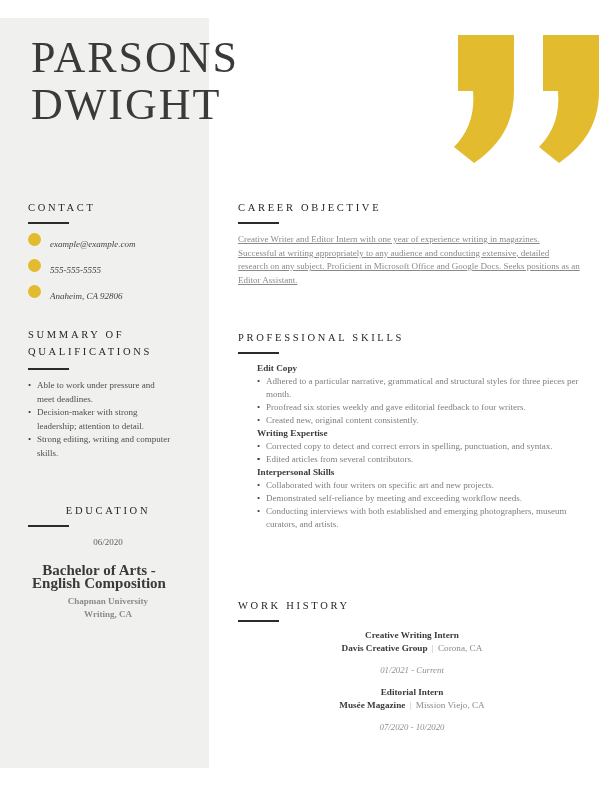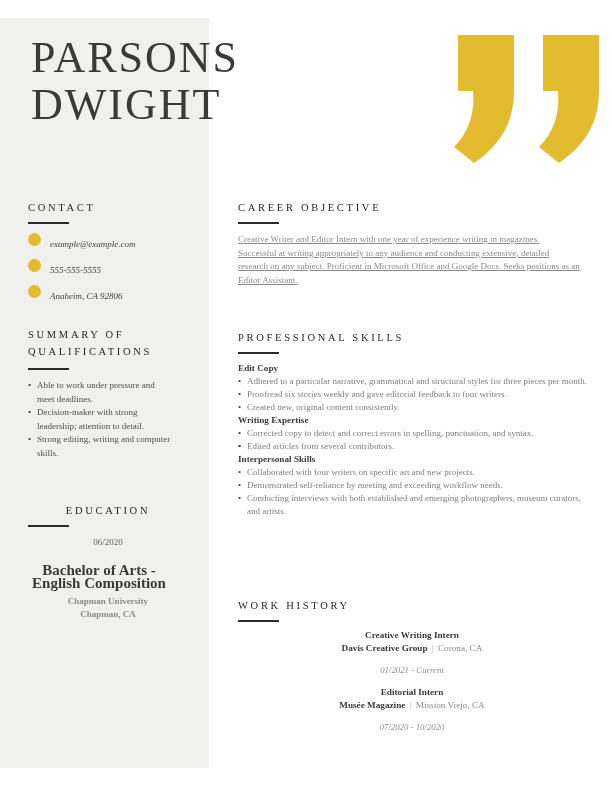--- a/index.html
+++ b/index.html
@@ -48,21 +48,21 @@
   
   #sec-education { left:28px; top:504px; width:160px;text-align:center; }
   .edu-date { margin-top:9px; font-size:9px; line-height:12px; color:#5F5F5F; }
   .edu-degree { margin-top:16px; font-size:15px; font-weight:bold; line-height:13px; color:#3A3A3A; width:142px; }
   .edu-school { margin-top:5px; font-size:9px; line-height:13px; color:#8B8B8B;font-weight:bold; }
   
   #sec-objective { left:238px; top:201px; width:348px; }
   .obj-text { margin:9px 0 0 0; width:342px; font-size:9px; line-height:13.6px; color:#8A8A8A;text-decoration:underline; }
   
   #sec-skills { left:238px; top:331px; width:352px; }
-  .skills-body { margin-top:8px; }
+  .skills-body { margin-top:8px;margin-left:19px; }
   .skill-group-title { font-size:9.2px; font-weight:bold; line-height:13px; color:#3C3C3C; }
   .skill-list { list-style:none; margin:0; padding:0; font-size:9px; line-height:13px; color:#7E7E7E; }
   .skill-list li { position:relative; padding-left:9px; }
   
   #sec-work { left:238px; top:599px; width:348px; }
   .jobs { margin-top:7px;text-align:center; }
   .job + .job { margin-top:10px; }
   .job-title { font-size:9.2px; font-weight:bold; line-height:12.5px; color:#3B3B3B; }
   .job-line2 { font-size:9.2px; line-height:12.5px; color:#3B3B3B; }
   .job-company { font-weight:bold; }
@@ -124,21 +124,21 @@
     </ul>
   </section>
 
   <section id="sec-education">
     <h2 class="sec-heading">EDUCATION</h2>
     <div class="rule"></div>
     <div class="edu-date">06/2020</div>
     <div class="edu-degree">Bachelor of Arts - English Composition</div>
     <div class="edu-school">
       <div>Chapman University</div>
-      <div>Chapman, CA</div>
+      <div>Writing, CA</div>
     </div>
   </section>
 
   <section id="sec-objective">
     <h2 class="sec-heading">CAREER OBJECTIVE</h2>
     <div class="rule"></div>
     <p class="obj-text">Creative Writer and Editor Intern with one year of experience writing in magazines. Successful at writing appropriately to any audience and conducting extensive, detailed research on any subject. Proficient in Microsoft Office and Google Docs. Seeks positions as an Editor Assistant.</p>
   </section>
 
   <section id="sec-skills">

